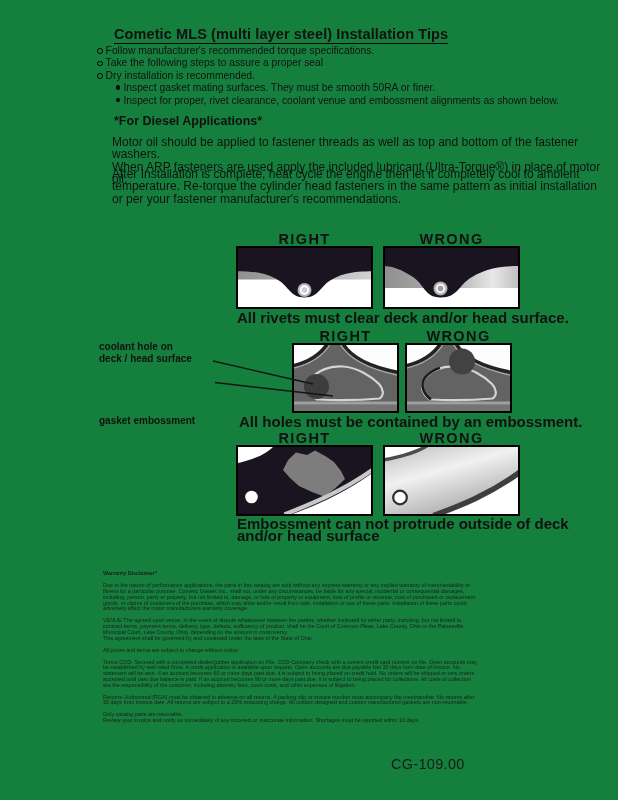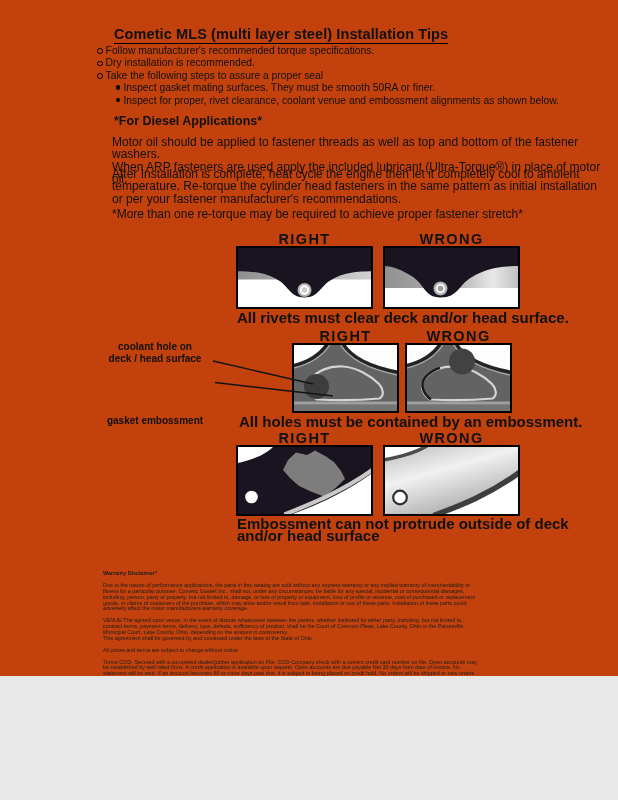--- a/index.html
+++ b/index.html
@@ -1,37 +1,37 @@
 <!DOCTYPE html>
 <html><head>
 <meta charset="utf-8">
 <style>
   html,body{margin:0;padding:0;background:#e8e8e8;}
   .page{
-    position:relative;width:618px;height:676px;background:#c2410c;
+    position:relative;width:618px;height:800px;background:#15803d;
     font-family:"Liberation Sans",sans-serif;color:#111;overflow:hidden;
     margin:0 auto;
   }
   .abs{position:absolute;}
   .pre{white-space:pre-line;}
   .page-title{
     left:114px;top:26px;font-size:14.5px;font-weight:bold;
     border-bottom:1.6px solid #000;padding-bottom:1px;letter-spacing:.1px;
   }
   .bullets{left:97px;top:45px;font-size:10.3px;line-height:12.4px;}
   .b-row{display:flex;align-items:flex-start;}
   .b-row.sub{padding-left:19px;text-align:center;}
   .marker-open{flex:0 0 auto;width:3.6px;height:3.6px;border:1px solid #000;border-radius:50%;margin:3.4px 3px 0 0;}
   .marker-fill{flex:0 0 auto;width:4.4px;height:4.4px;background:#000;border-radius:50%;margin:3.2px 3px 0 0;}
   .diesel-head{left:114px;top:114px;font-size:12.5px;font-weight:bold;}
   .para{left:112px;font-size:12px;line-height:12.4px;}
   .rw-head{font-size:14.5px;font-weight:bold;letter-spacing:1.4px;text-align:center;width:137px;}
   .rw-head.narrow{width:107px;}
   .caption{font-size:15px;font-weight:bold;line-height:11.5px;}
-  .diag-label{font-size:10px;font-weight:bold;line-height:11.6px;text-align:center;width:112px;left:99px;}
+  .diag-label{font-size:10px;font-weight:bold;line-height:11.6px;text-align:left;width:112px;left:99px;}
   .panel{display:block;}
   .disclaimer{left:103px;top:571px;width:432px;font-size:5.4px;line-height:5.75px;color:#1d1d1d;}
   .disc-head{font-weight:bold;margin-bottom:6.5px;}
   .disc-p{margin:0 0 6.3px 0;}
   .page-code{left:391px;top:756px;font-size:14.5px;letter-spacing:.3px;color:#1a1a1a;}
   .overlay{left:0;top:0;pointer-events:none;}
 </style>
 </head>
 <body>
 
@@ -39,43 +39,42 @@
 
   <div class="abs page-title">Cometic MLS (multi layer steel) Installation Tips</div>
 
   <div class="abs bullets">
     <div class="b-row">
       <span class="marker-open"></span>
       <span>Follow manufacturer's recommended torque specifications.</span>
     </div>
     <div class="b-row">
       <span class="marker-open"></span>
-      <span>Dry installation is recommended.</span>
+      <span>Take the following steps to assure a proper seal</span>
     </div>
     <div class="b-row">
       <span class="marker-open"></span>
-      <span>Take the following steps to assure a proper seal</span>
+      <span>Dry installation is recommended.</span>
     </div>
     <div class="b-row sub">
       <span class="marker-fill"></span>
       <span>Inspect gasket mating surfaces.  They must be smooth 50RA or finer.</span>
     </div>
     <div class="b-row sub">
       <span class="marker-fill"></span>
       <span>Inspect for proper, rivet clearance, coolant venue and embossment alignments as shown below.</span>
     </div>
   </div>
 
   <div class="abs diesel-head">*For Diesel Applications*</div>
   <div class="abs para pre" style="top:136px;">Motor oil should be applied to fastener threads as well as top and bottom of the fastener washers.
 When ARP fasteners are used apply the included lubricant (Ultra-Torque®) in place of motor oil.</div>
   <div class="abs para pre" style="top:168px;">After Installation is complete, heat cycle the engine then let it completely cool to ambient
 temperature. Re-torque the cylinder head fasteners in the same pattern as initial installation
 or per your fastener manufacturer's recommendations.</div>
-  <div class="abs para" style="top:208px;">*More than one re-torque may be required to achieve proper fastener stretch*</div>
 
   <div class="abs rw-head" style="left:236px;top:231px;">RIGHT</div>
   <div class="abs rw-head" style="left:383px;top:231px;">WRONG</div>
 
   <svg class="abs panel" style="left:236px;top:246px;" width="137" height="63" viewBox="0 0 137 63">
     <defs>
       <linearGradient id="g1" x1="0" y1="0" x2="1" y2="0">
         <stop offset="0" stop-color="#8e8e8e"></stop>
           <stop offset="1" stop-color="#d2d2d2"></stop>
       </linearGradient>

